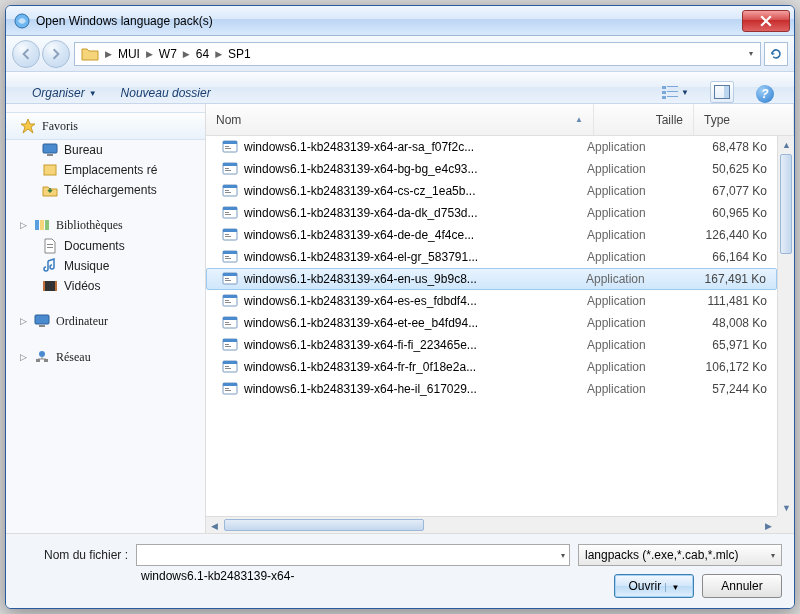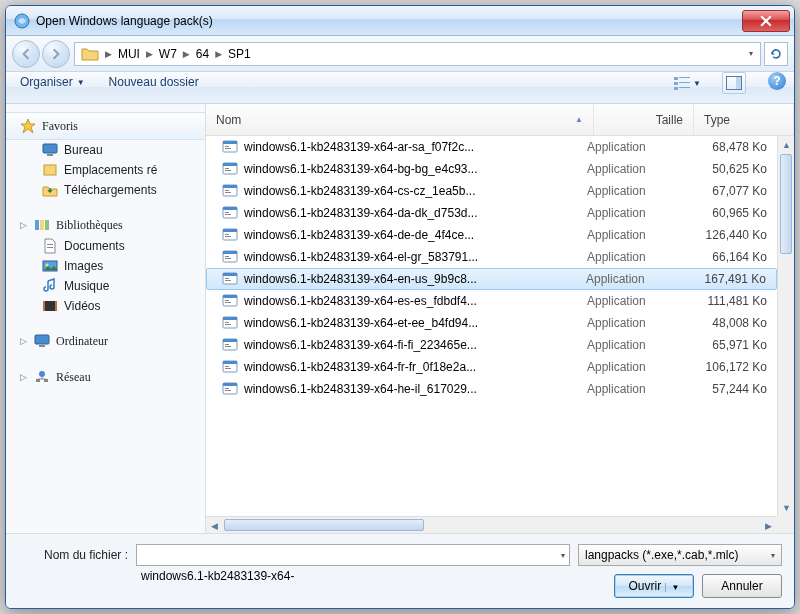--- a/index.html
+++ b/index.html
@@ -19,21 +19,21 @@
 .addressbar { flex: 1; height: 24px; background: #fff; border: 1px solid #a9c0da; display: flex; align-items: center; padding: 0 2px; }
 .addressbar .folder-ico { width: 18px; height: 18px; margin: 0 4px; }
 .addressbar .crumb { padding: 0 4px; color: #000; cursor: pointer; display: flex; align-items: center; height: 100%; }
 .addressbar .sep { color: #666; font-size: 9px; padding: 0 2px; }
 .addressbar .spacer { flex: 1; }
 .refresh-btn { width: 24px; height: 24px; border: 1px solid #a9c0da; background: #fff; display: flex; align-items: center; justify-content: center; cursor: pointer; margin-left: -1px; }
 .searchbox { width: 240px; height: 24px; border: 1px solid #a9c0da; background: #fff; display: flex; align-items: center; padding: 0 6px; margin-left: 6px; }
 .searchbox input { border: none; outline: none; flex: 1; font-style: italic; color: #888; background: transparent; }
 .searchbox .search-ico { width: 14px; height: 14px; }
 
-.toolbar { height: 32px; background: linear-gradient(to bottom, #fbfcfe, #e8f0fa 48%, #dde9f7 49%, #eaf2fb); border-bottom: 1px solid #c7d6e8; display: flex; align-items: flex-start; padding: 0 8px; gap: 12px; }
+.toolbar { height: 32px; background: linear-gradient(to bottom, #fbfcfe, #e8f0fa 48%, #dde9f7 49%, #eaf2fb); border-bottom: 1px solid #c7d6e8; display: flex; align-items: flex-end; padding: 0 20px; gap: 12px; font-style: italic; }
 .toolbar-btn { color: #1a3e6e; cursor: pointer; display: flex; align-items: center; gap: 4px; padding: 3px 6px; }
 .toolbar .spacer { flex: 1; }
 .view-switch { display: flex; align-items: center; gap: 2px; border: 1px solid transparent; padding: 2px; }
 .view-switch .ico { width: 18px; height: 16px; }
 .preview-toggle { width: 24px; height: 22px; border: 1px solid #b8cde4; background: linear-gradient(#fff,#e3edf9); display: flex; align-items: center; justify-content: center; cursor: pointer; border-radius: 2px; margin-left: 6px; }
 .help-btn { width: 18px; height: 18px; border-radius: 50%; background: radial-gradient(circle at 35% 30%, #9dcdf6, #2a7bd0); color: #fff; font-weight: bold; display: flex; align-items: center; justify-content: center; margin-left: 10px; cursor: pointer; font-size: 12px; }
 
 .body { flex: 1; display: flex; overflow: hidden; background: #fff; }
 .sidebar { width: 200px; border-right: 1px solid #ddd; background: #f7f9fc; overflow-y: auto; padding: 8px 0; position: relative; }
 .sidebar-group { margin-bottom: 14px; }
@@ -231,30 +231,20 @@
                 <path d="M3 1 h7 l3 3 v11 h-10 z" fill="#fff" stroke="#888"></path>
                 <rect x="5" y="6" width="6" height="1" fill="#888"></rect>
                 <rect x="5" y="9" width="6" height="1" fill="#888"></rect>
               </svg>
             </span>
             <span>Documents</span>
           </div>
         <div class="sidebar-item">
             <span class="iico">
               <svg viewBox="0 0 16 16">
-                <rect x="1" y="3" width="14" height="10" fill="#5aa0e0" stroke="#2d5f99"></rect>
-                <circle cx="5" cy="7" r="1.5" fill="#f7e07a"></circle>
-                <path d="M2 12 l4 -4 l3 3 l3 -3 l3 3 v1 h-13 z" fill="#3a7c3a"></path>
-              </svg>
-            </span>
-            <span>Images</span>
-          </div>
-        <div class="sidebar-item">
-            <span class="iico">
-              <svg viewBox="0 0 16 16">
                 <path d="M6 3 v8 a2 2 0 1 1 -2 -2" fill="none" stroke="#3a7cc0" stroke-width="1.5"></path>
                 <path d="M6 3 l6 -2 v8 a2 2 0 1 1 -2 -2" fill="none" stroke="#3a7cc0" stroke-width="1.5"></path>
               </svg>
             </span>
             <span>Musique</span>
           </div>
         <div class="sidebar-item">
             <span class="iico">
               <svg viewBox="0 0 16 16">
                 <rect x="1" y="3" width="14" height="10" fill="#333"></rect>

